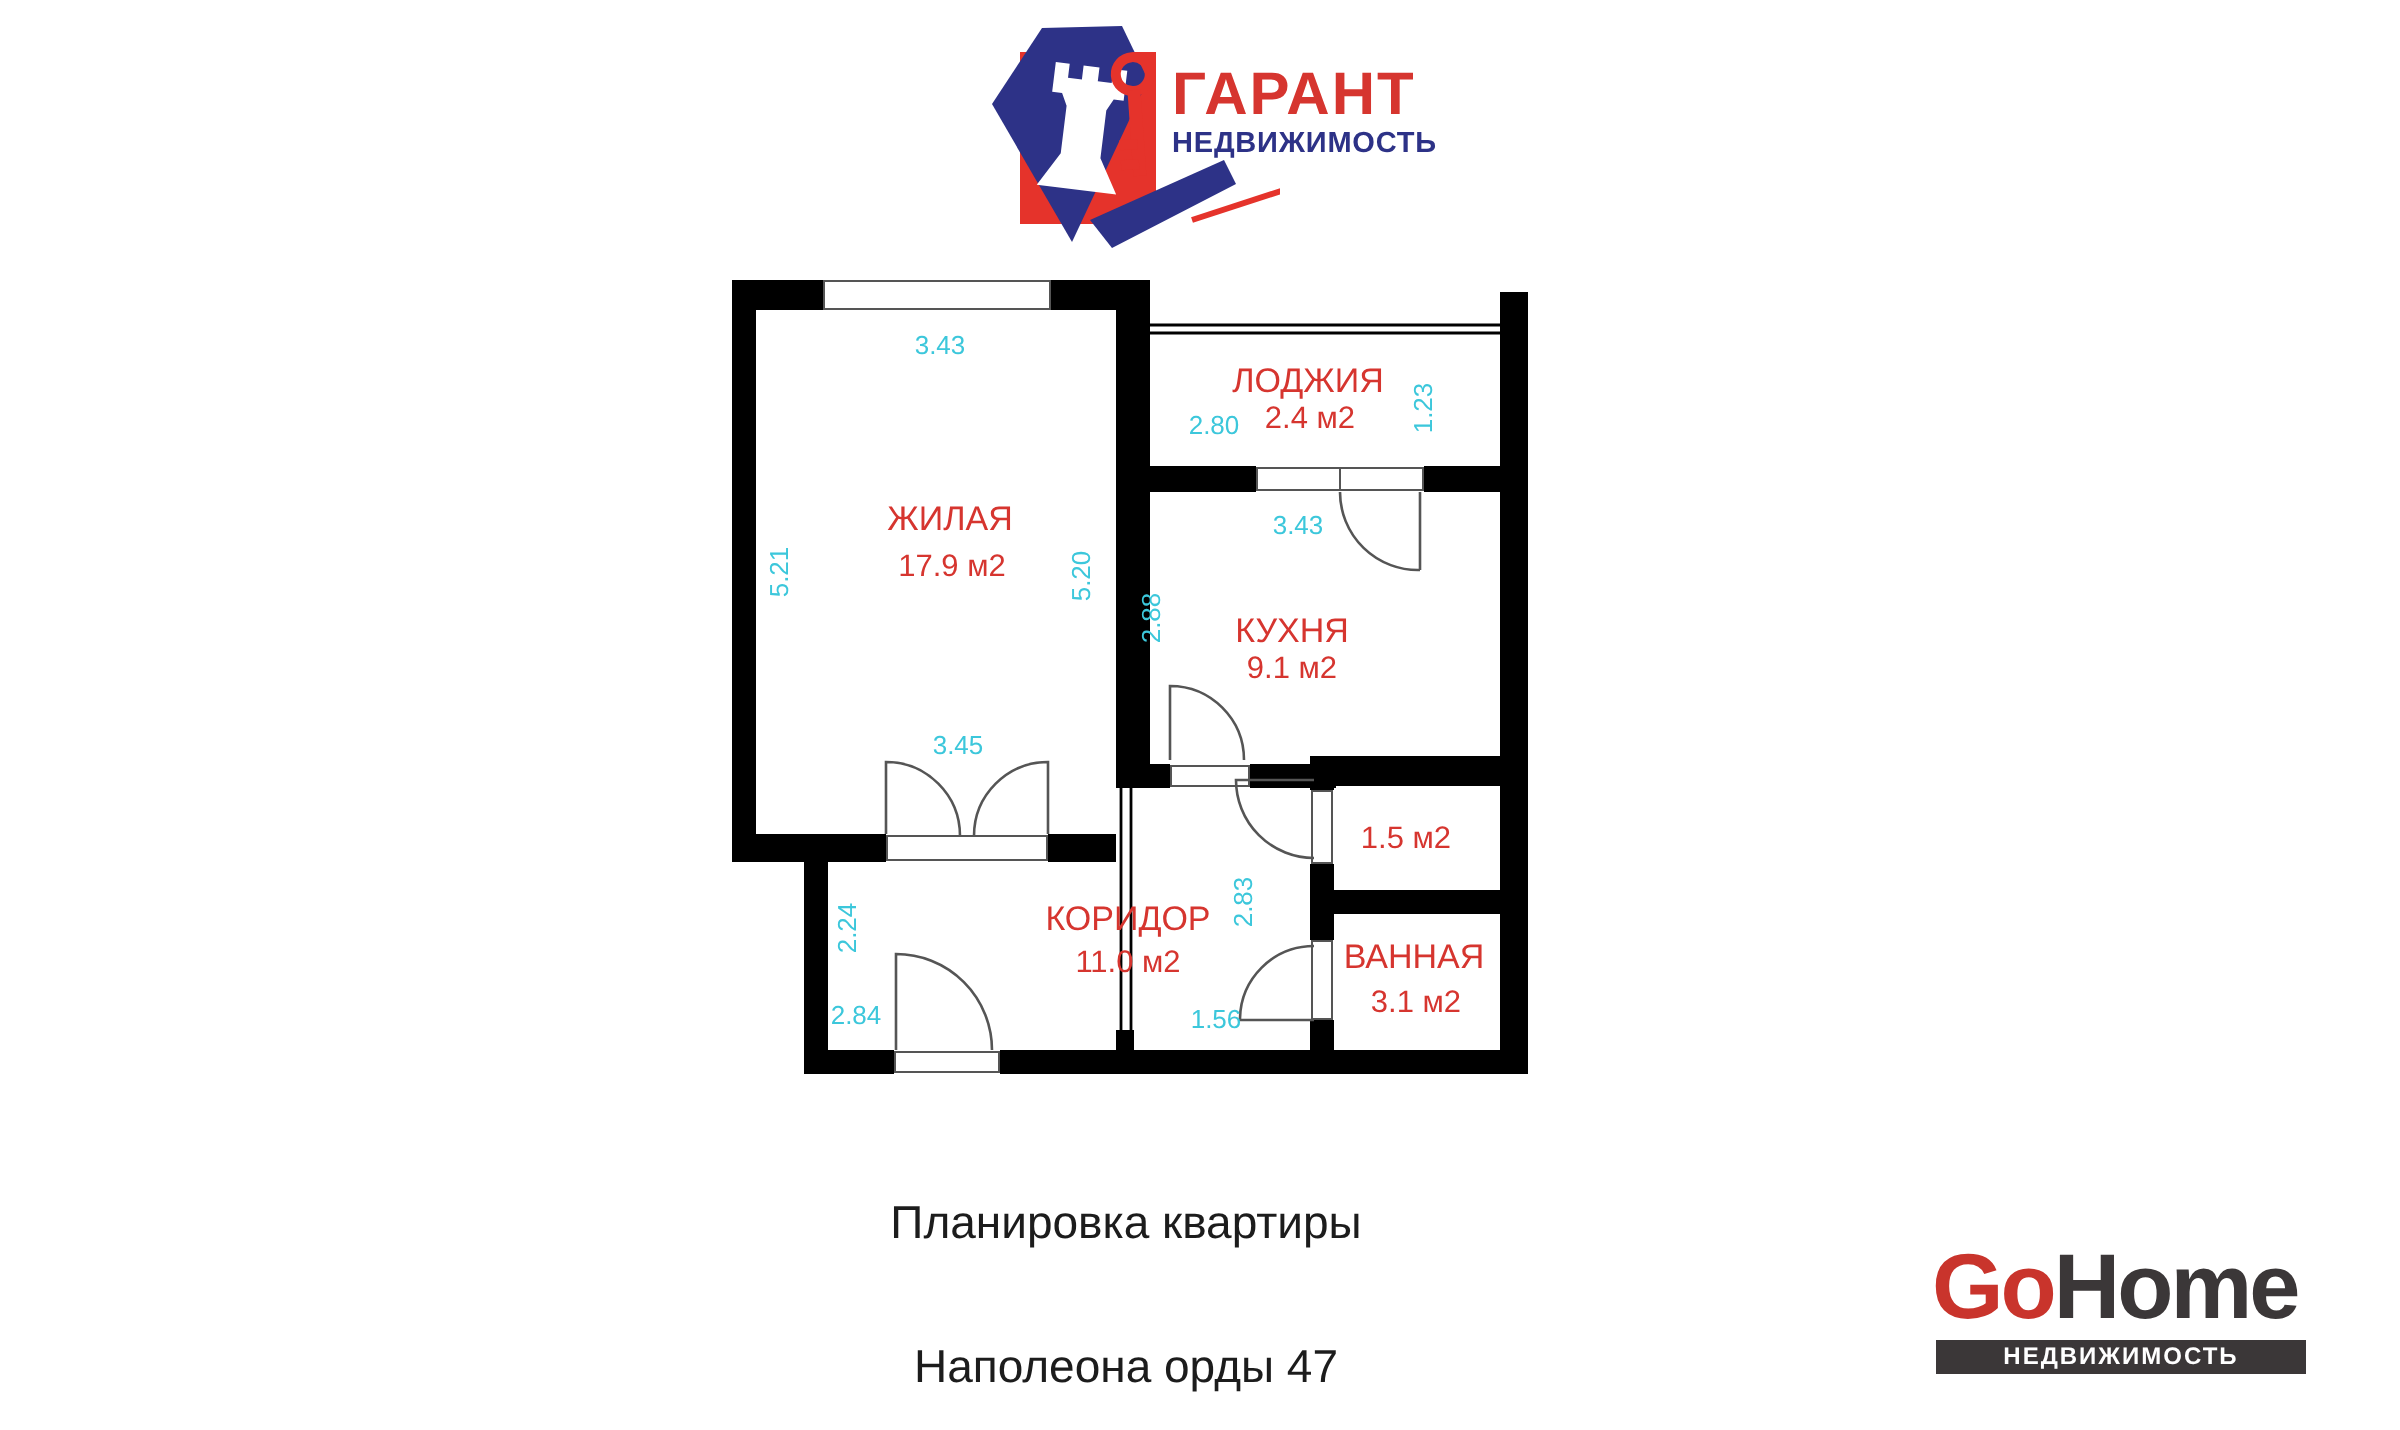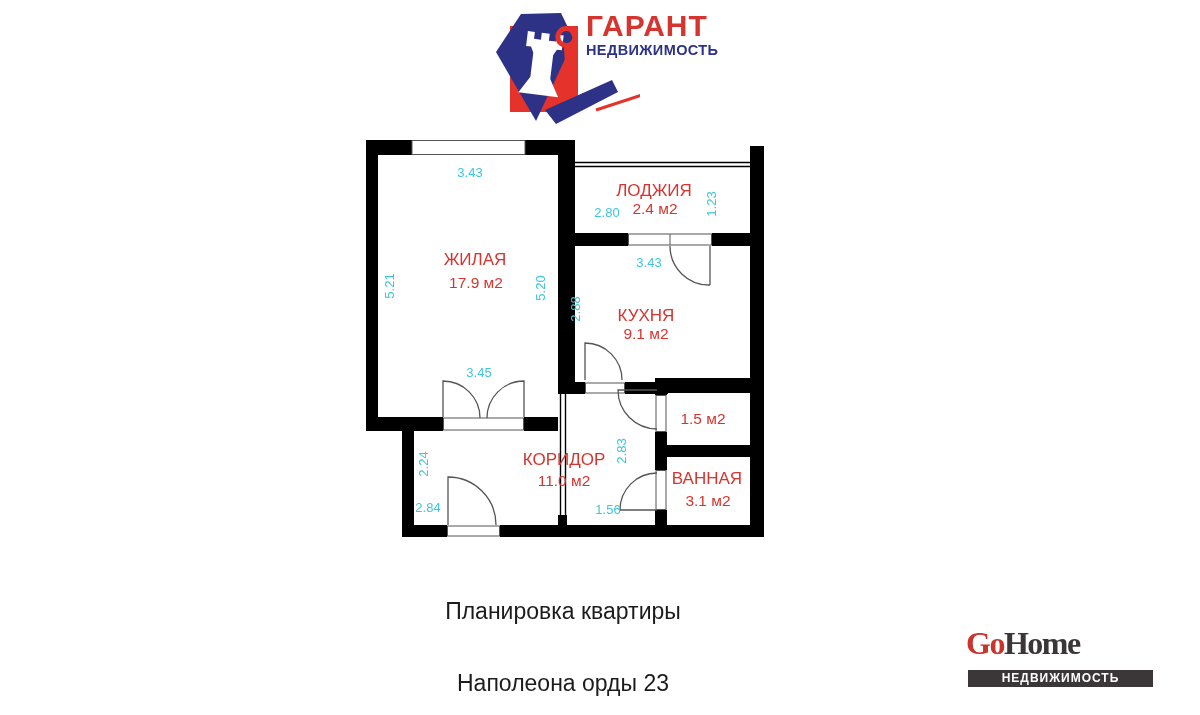--- a/index.html
+++ b/index.html
@@ -2,42 +2,42 @@
 <html><head>
 <meta charset="utf-8">
 <style>
   html,body{margin:0;padding:0;background:#fff;}
   body{width:1200px;height:715px;position:relative;overflow:hidden;
        font-family:"Liberation Sans",sans-serif;}
   .abs{position:absolute;}
 
   
   #garant-mark{left:488px;top:8px;width:152px;height:120px;}
-  #garant-words{left:586px;top:10px;width:220px;}
+  #garant-words{left:586px;top:32px;width:220px;}
   .garant-brand{font-size:30px;font-weight:bold;color:#d6352f;letter-spacing:1px;line-height:32px;}
   .garant-sub{font-size:14.5px;font-weight:bold;color:#2d3287;letter-spacing:.4px;line-height:17px;}
 
   
   #plan{left:360px;top:134px;width:410px;height:406px;}
   #plan .wall{fill:#000;stroke:none;}
   #plan .win{fill:#fff;stroke:#555;stroke-width:1;}
   #plan .door{fill:none;stroke:#555;stroke-width:1.3;}
   #plan .thin{stroke:#000;stroke-width:1.4;}
   #plan text{text-anchor:middle;}
   #plan text.room{fill:#d6352f;font-size:17px;}
   #plan text.area{fill:#d6352f;font-size:15.5px;}
   #plan text.dim{fill:#3cc7db;font-size:13px;}
 
   
   #caption{left:363px;top:551px;width:400px;text-align:center;color:#1c1c1c;}
   #caption div{font-size:23px;line-height:24px;margin-bottom:19px;margin-top:48px;}
 
   
   #gohome{left:966px;top:618px;width:200px;}
-  .gohome-word{font-size:32px;font-weight:bold;letter-spacing:-1.5px;line-height:50px;white-space:nowrap;font-family:Liberation Serif, serif;}
+  .gohome-word{font-size:46px;font-weight:bold;letter-spacing:-1.5px;line-height:50px;white-space:nowrap;}
   .gohome-go{color:#c9342c;}
   .gohome-home{color:#3b3738;}
   .gohome-bar{margin-left:2px;margin-top:2px;width:185px;height:17px;background:#3b3738;color:#fff;
               font-size:12px;font-weight:bold;letter-spacing:1px;text-align:center;line-height:17px;}
 </style>
 </head>
 <body>
 
 <div>
 
@@ -139,21 +139,21 @@
         <text x="580" y="309" class="dim" transform="rotate(-90 580 309)">2.88</text>
         <text x="428" y="464" class="dim" transform="rotate(-90 428 464)">2.24</text>
         <text x="428" y="512" class="dim">2.84</text>
         <text x="626" y="451" class="dim" transform="rotate(-90 626 451)">2.83</text>
         <text x="608" y="514" class="dim">1.56</text>
       </g>
   </svg>
 
   <div id="caption" class="abs">
     <div>Планировка квартиры</div>
-    <div>Наполеона орды 23</div>
+    <div>Наполеона орды 47</div>
   </div>
 
   <div id="gohome" class="abs">
     <div class="gohome-word">
       <span class="gohome-go">Go</span><span class="gohome-home">Home</span>
     </div>
     <div class="gohome-bar">НЕДВИЖИМОСТЬ БЕЛАРУСИ</div>
   </div>
 
 </div>

